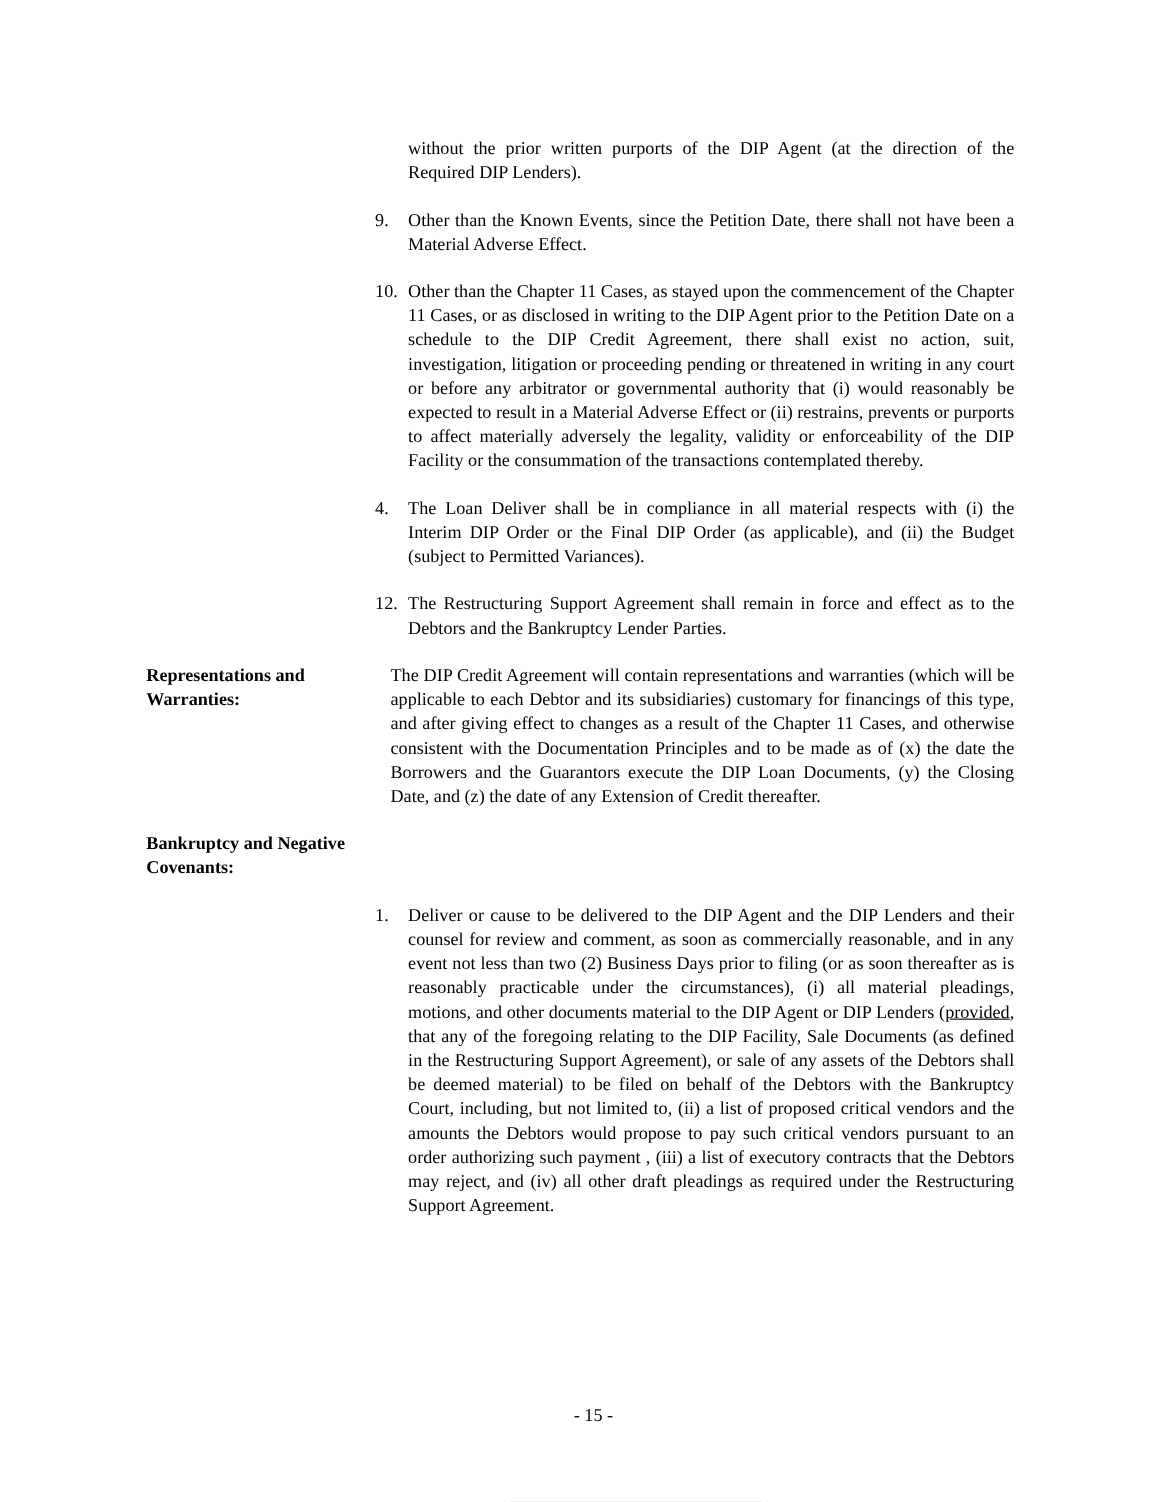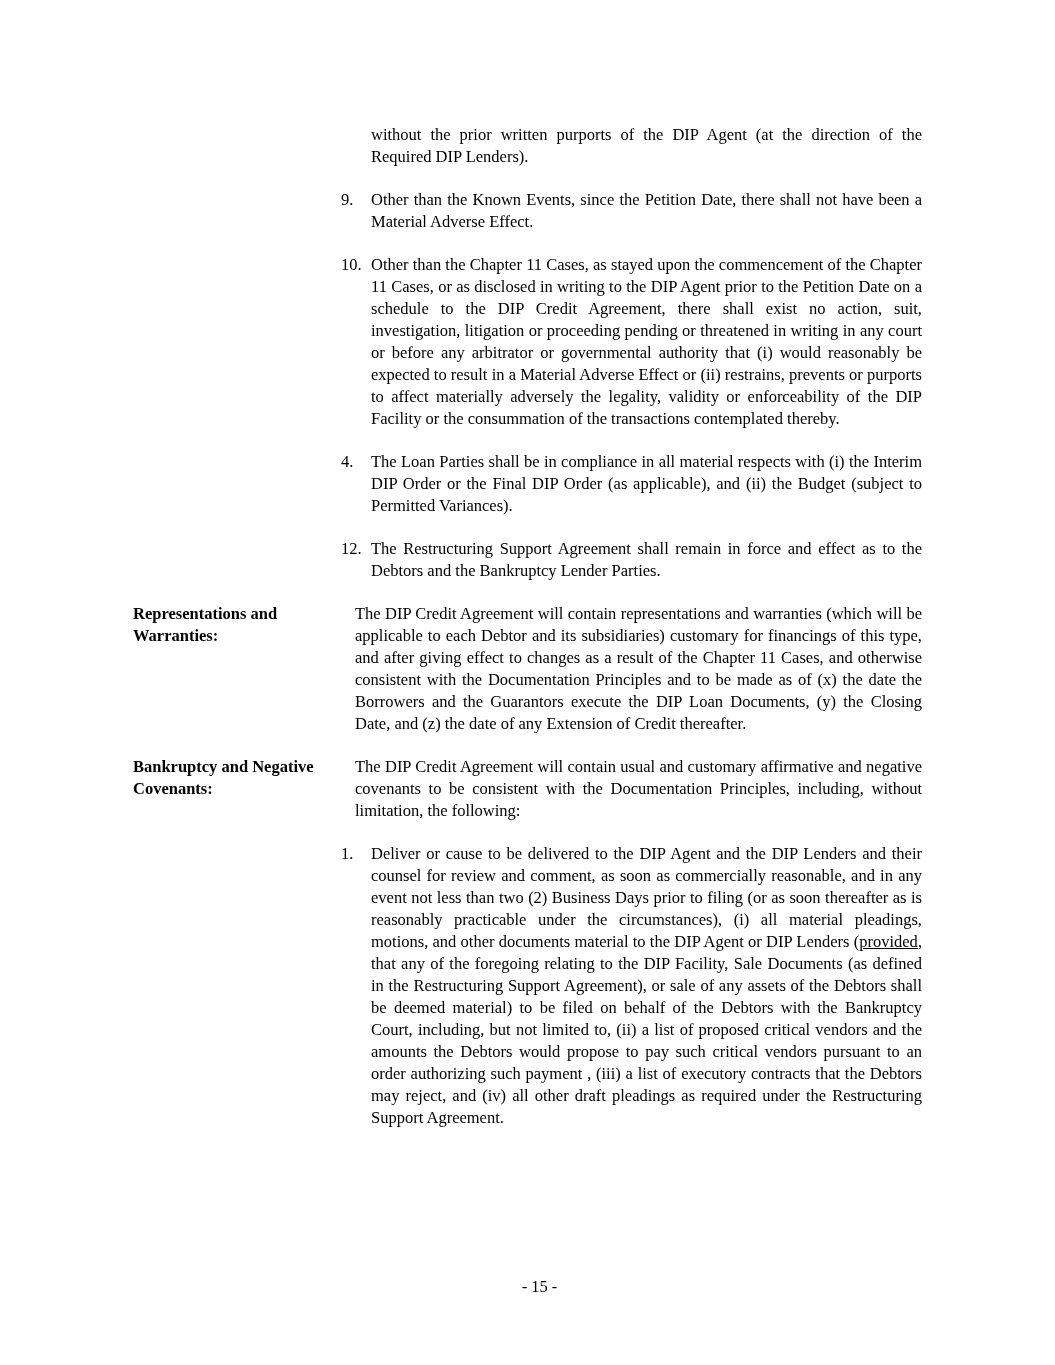--- a/index.html
+++ b/index.html
@@ -67,36 +67,35 @@
     <p class="item-text">Other than the Known Events, since the Petition Date, there shall not have been a Material Adverse Effect.</p>
   </div>
 
   <div class="list-item block">
     <span class="num">10.</span>
     <p class="item-text">Other than the Chapter 11 Cases, as stayed upon the commencement of the Chapter 11 Cases, or as disclosed in writing to the DIP Agent prior to the Petition Date on a schedule to the DIP Credit Agreement, there shall exist no action, suit, investigation, litigation or proceeding pending or threatened in writing in any court or before any arbitrator or governmental authority that (i) would reasonably be expected to result in a Material Adverse Effect or (ii) restrains, prevents or purports to affect materially adversely the legality, validity or enforceability of the DIP Facility or the consummation of the transactions contemplated thereby.</p>
   </div>
 
   <div class="list-item block">
     <span class="num">4.</span>
-    <p class="item-text">The Loan Parties shall be in compliance in all material respects with (i) the Interim DIP Order or the Final DIP Order (as applicable), and (ii) the Budget (subject to Permitted Variances).</p>
+    <p class="item-text">The Loan Deliver shall be in compliance in all material respects with (i) the Interim DIP Order or the Final DIP Order (as applicable), and (ii) the Budget (subject to Permitted Variances).</p>
   </div>
 
   <div class="list-item block">
     <span class="num">12.</span>
     <p class="item-text">The Restructuring Support Agreement shall remain in force and effect as to the Debtors and the Bankruptcy Lender Parties.</p>
   </div>
 
   <div class="section block">
     <div class="label">Representations and Warranties:</div>
     <p class="body">The DIP Credit Agreement will contain representations and warranties (which will be applicable to each Debtor and its subsidiaries) customary for financings of this type, and after giving effect to changes as a result of the Chapter 11 Cases, and otherwise consistent with the Documentation Principles and to be made as of (x) the date the Borrowers and the Guarantors execute the DIP Loan Documents, (y) the Closing Date, and (z) the date of any Extension of Credit thereafter.</p>
   </div>
 
   <div class="section block">
     <div class="label">Bankruptcy and Negative Covenants:</div>
-    <p class="body">The DIP Credit Agreement will contain usual and customary affirmative and negative covenants to be consistent with the Documentation Principles, including, without limitation, the following:</p>
   </div>
 
   <div class="list-item block">
     <span class="num">1.</span>
     <p class="item-text"><span>Deliver or cause to be delivered to the DIP Agent and the DIP Lenders and their counsel for review and comment, as soon as commercially reasonable, and in any event not less than two (2) Business Days prior to filing (or as soon thereafter as is reasonably practicable under the circumstances), (i) all material pleadings, motions, and other documents material to the DIP Agent or DIP Lenders (</span><span class="underline">provided</span><span>, that any of the foregoing relating to the DIP Facility, Sale Documents (as defined in the Restructuring Support Agreement), or sale of any assets of the Debtors shall be deemed material) to be filed on behalf of the Debtors with the Bankruptcy Court, including, but not limited to, (ii) a list of proposed critical vendors and the amounts the Debtors would propose to pay such critical vendors pursuant to an order authorizing such payment , (iii) a list of executory contracts that the Debtors may reject, and (iv) all other draft pleadings as required under the Restructuring Support Agreement.</span></p>
   </div>
 
   <div class="footer">- 15 -</div>
 
 </div>

